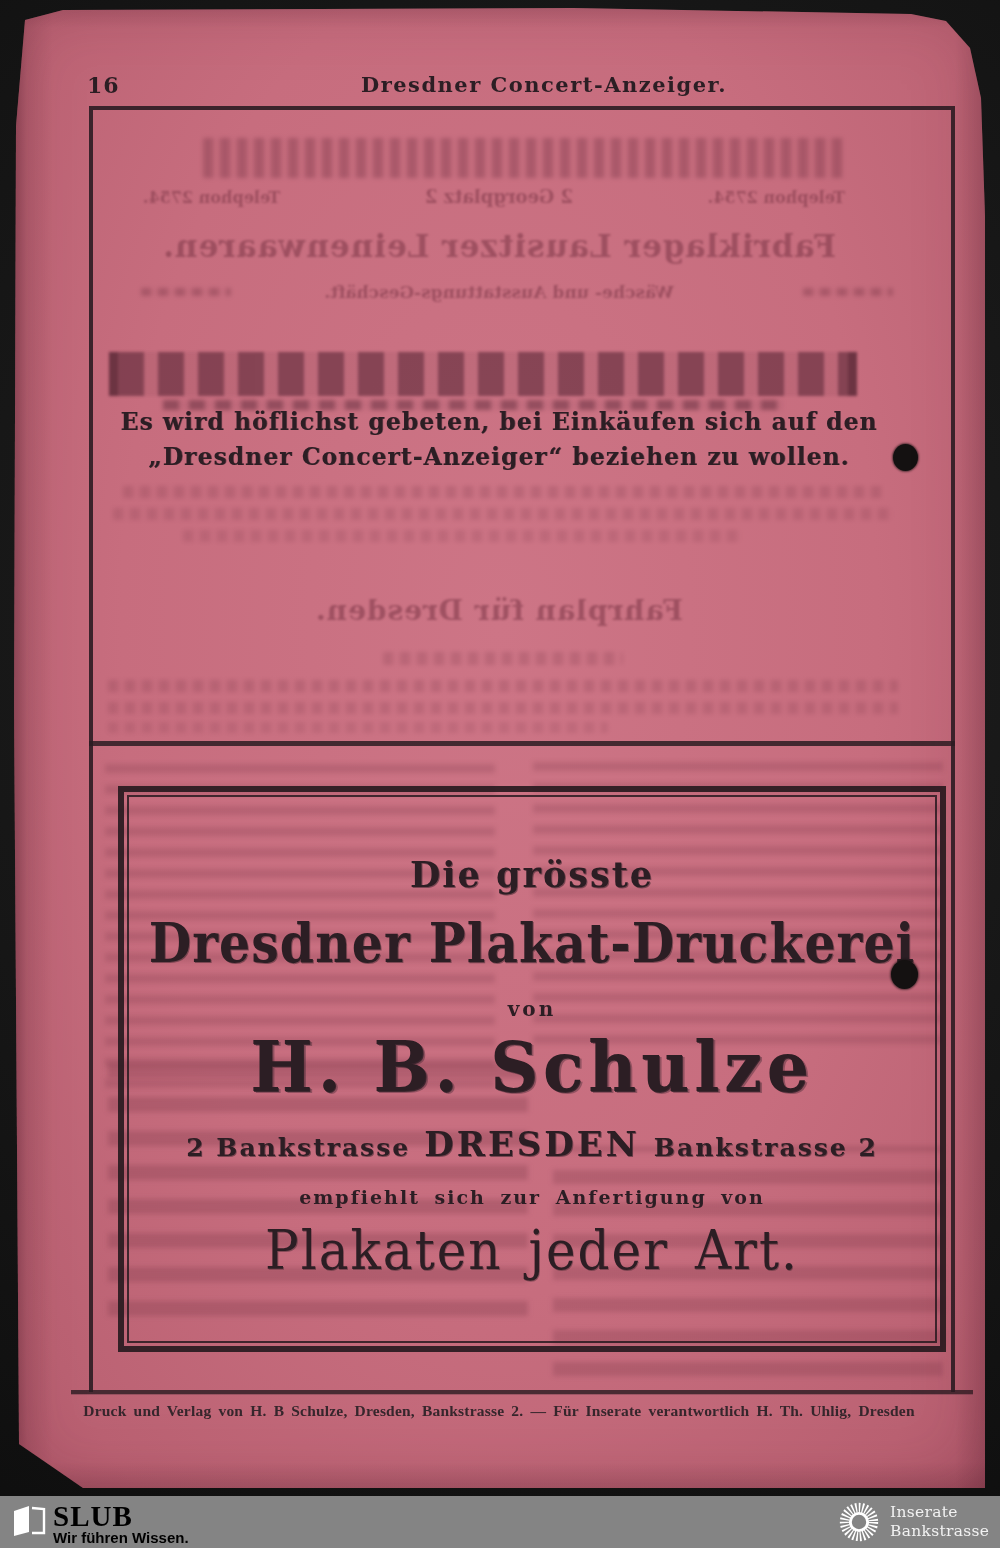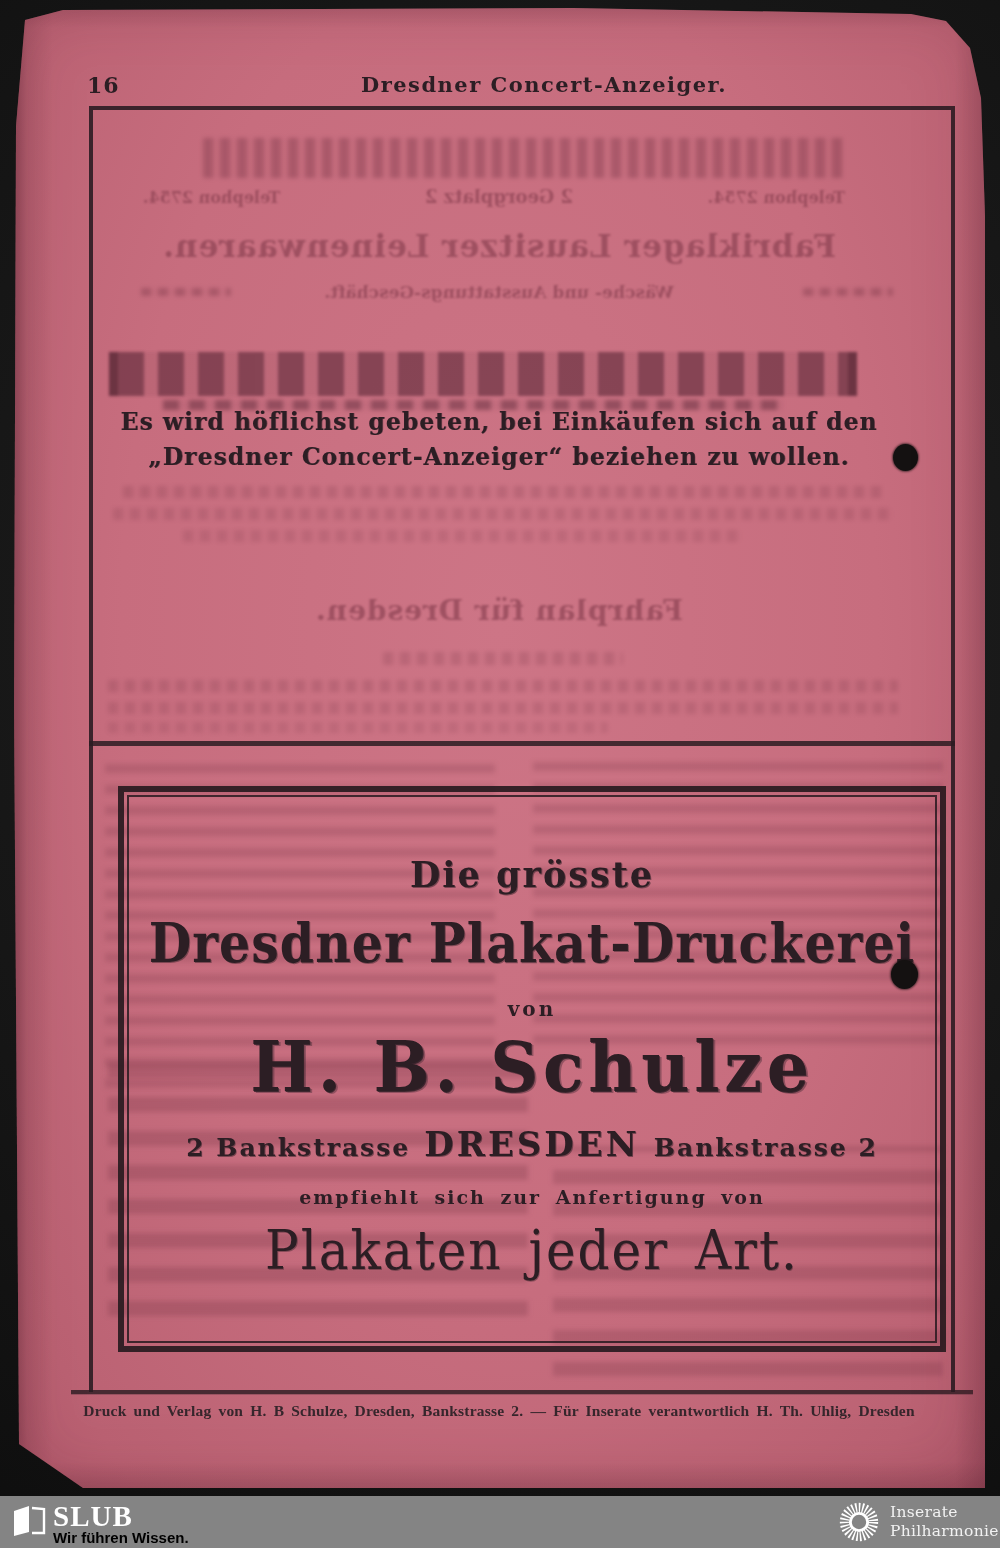--- a/index.html
+++ b/index.html
@@ -72,21 +72,21 @@
   .ad-l6{top:394px;font-size:19px;font-weight:bold;letter-spacing:2px;word-spacing:6px;}
   .ad-l7{top:430px;font-size:50px;font-weight:500;letter-spacing:2px;word-spacing:8px;transform:scaleY(1.08);
     font-family:"DejaVu Serif",serif;text-shadow:.8px .6px 0 rgba(44,30,36,.4);}
   
   .imprint{top:1396px;font-size:15.5px;font-weight:bold;letter-spacing:.2px;word-spacing:3px;
     color:#36262c;z-index:3;font-family:"Liberation Serif",serif;}
   
   .footer{position:absolute;left:0;bottom:0;width:1000px;height:52px;background:#848484;z-index:20;}
   .slub-icon{position:absolute;left:12px;top:9px;}
   .slub-name{position:absolute;left:53px;top:4px;font-family:"Liberation Serif",serif;
-    font-weight:bold;font-size:29px;color:#ffffff;letter-spacing:1px;}
+    font-weight:bold;font-size:29px;color:#000000;letter-spacing:1px;}
   .slub-tagline{position:absolute;left:53px;top:33px;font-family:"Liberation Sans",sans-serif;
     font-weight:bold;font-size:15px;color:#000000;}
   .phil-icon{position:absolute;left:836px;top:3px;}
   .phil-text{position:absolute;left:890px;top:7px;font-family:"DejaVu Serif",serif;
     font-size:15.5px;line-height:1.25;color:#f2f2f2;letter-spacing:.3px;}
 </style>
 </head>
 <body>
 
 <div class="page">
@@ -158,15 +158,15 @@
 
   <span class="phil-icon">
     <svg width="46" height="46" viewBox="0 0 48 48">
       <circle cx="24" cy="24" r="15" fill="none" stroke="#ffffff" stroke-width="10" stroke-dasharray="1.6 1.9"></circle>
       <circle cx="24" cy="24" r="9" fill="none" stroke="#ffffff" stroke-width="3"></circle>
       <circle cx="24" cy="24" r="6" fill="#848484"></circle>
     </svg>
   </span>
   <span class="phil-text">
     <span>Inserate</span><br>
-    <span>Philharmonie</span>
+    <span>Bankstrasse</span>
   </span>
 </div>
 
 </body></html>

